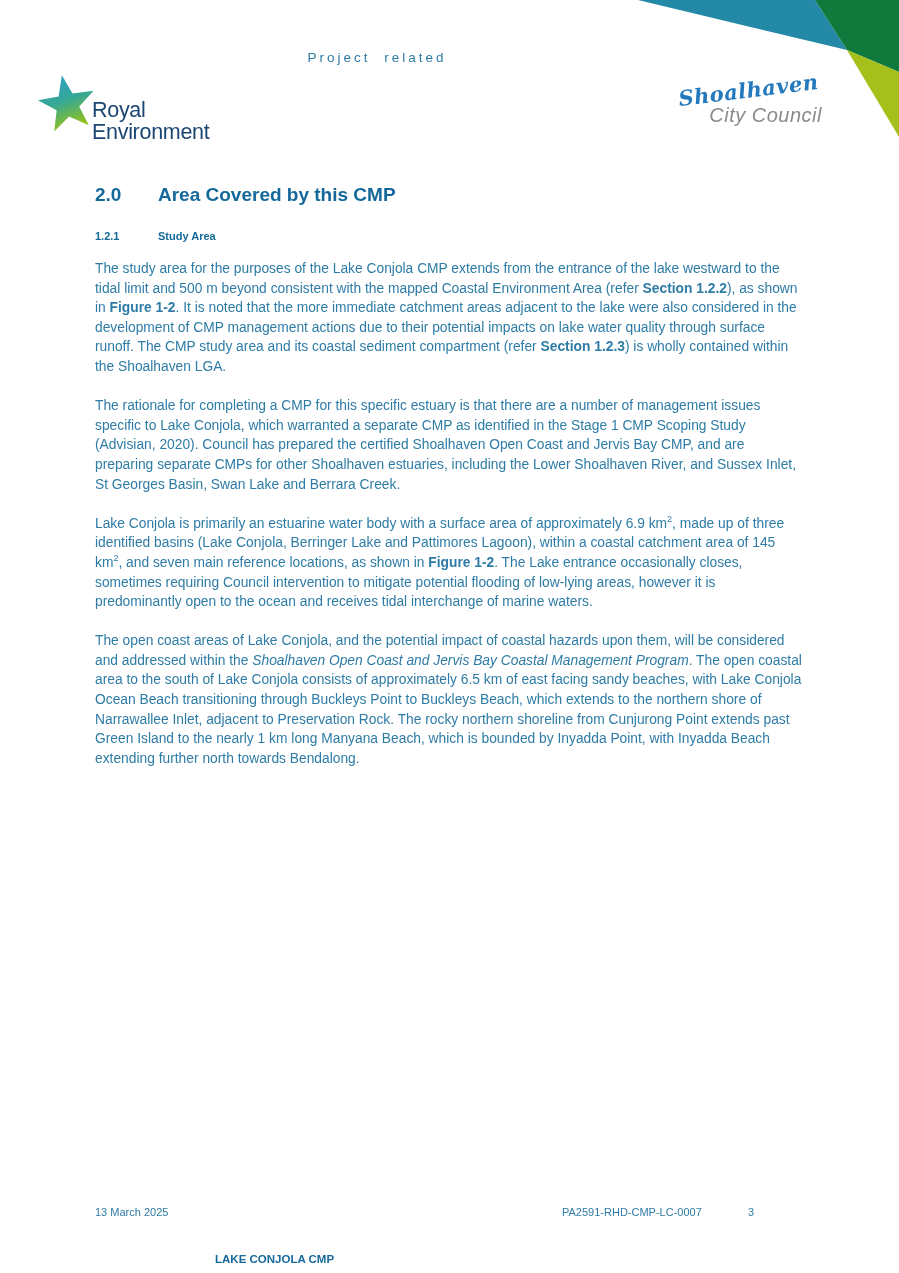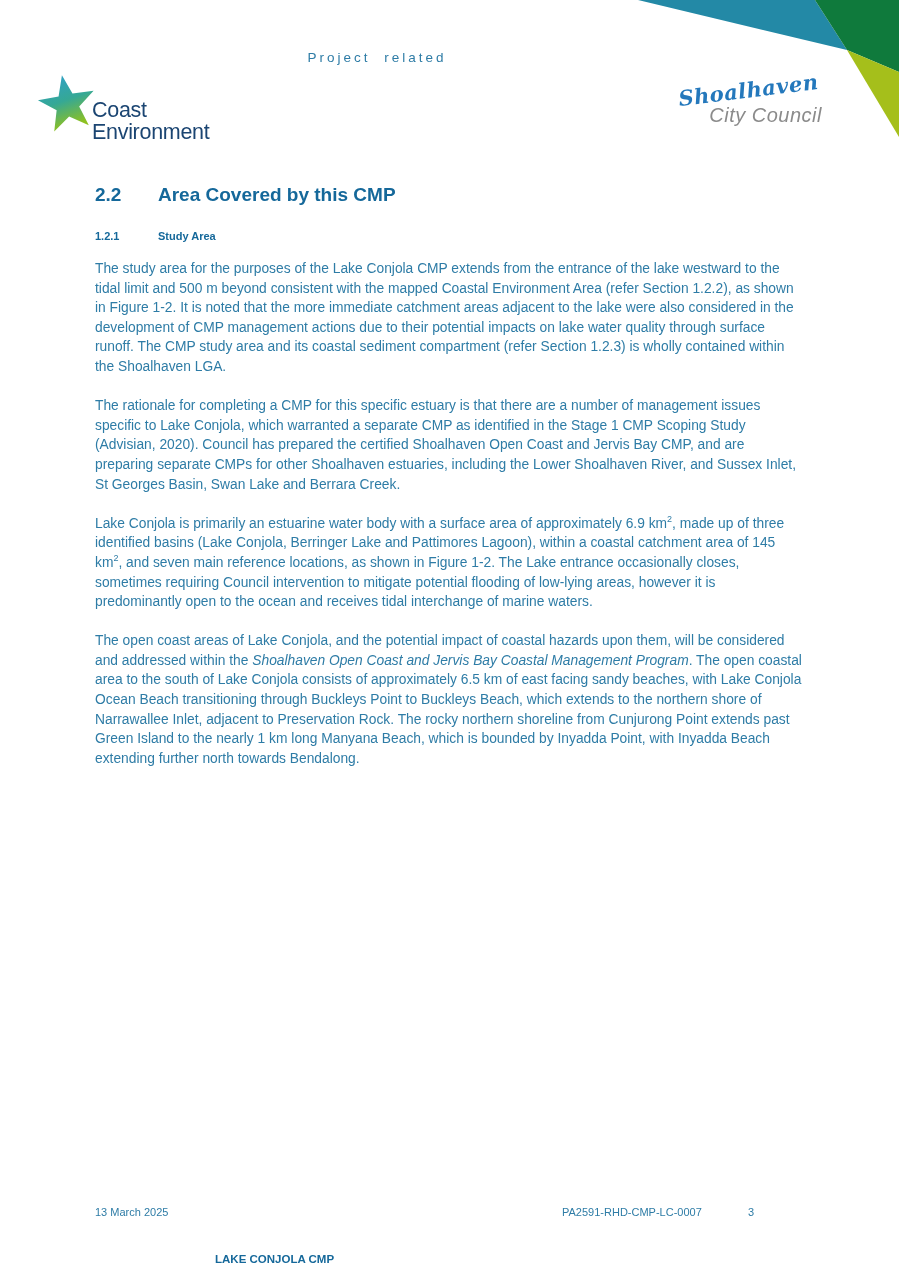--- a/index.html
+++ b/index.html
@@ -51,21 +51,21 @@
   }
   h2.subsection{
     font-size:11px; font-weight:bold; color:var(--heading);
     margin:0 0 13px 0; line-height:19px;
   }
   .sec-num{display:inline-block; width:63px;}
   p.body-para{
     font-size:13.8px; line-height:19.6px; color:var(--body-text);
     margin:0 0 19.6px 0;
   }
-  p.body-para .seg-bold{font-weight:normal;}
+  p.body-para .seg-bold{font-weight:bold;}
   p.body-para .seg-italic{font-style:italic;}
   p.body-para sup{font-size:9px; line-height:0; vertical-align:super;}
 
   .footer-item{position:absolute; font-size:11px; color:var(--body-text); white-space:nowrap;}
   .footer-date{left:95px; top:1206px;}
   .footer-title{left:215px; top:1205px; font-size:11.5px; font-weight:bold; color:var(--heading);margin-top:48px;}
   .footer-ref{left:562px; top:1206px;}
   .footer-page{left:748px; top:1206px;}
 </style>
 </head>
@@ -83,32 +83,32 @@
   <defs>
     <linearGradient id="starGrad" x1="0" y1="0" x2="0.35" y2="1">
       <stop offset="0" style="stop-color:var(--star-top)"></stop>
       <stop offset="0.55" style="stop-color:#35a895"></stop>
       <stop offset="1" style="stop-color:var(--star-bottom)"></stop>
     </linearGradient>
   </defs>
   <polygon fill="url(#starGrad)" points="39,4 61,42 105,36 75,69 95,108 54,90 23,121 28,77 -11,56 32,48"></polygon>
 </svg>
 <div class="rh-text">
-  <div>Coast</div>
+  <div>Royal</div>
   <div>Environment</div>
 </div>
 
 <div class="council-logo">
   <span class="council-name">Shoalhaven</span>
   <div class="council-sub">City Council</div>
 </div>
 
 <div class="content">
   <h1 class="section">
-    <span class="sec-num">2.2</span><span>Area Covered by this CMP</span>
+    <span class="sec-num">2.0</span><span>Area Covered by this CMP</span>
   </h1>
   <h2 class="subsection">
     <span class="sec-num">1.2.1</span><span>Study Area</span>
   </h2>
   <div>
       <p class="body-para"><span>The study area for the purposes of the Lake Conjola CMP extends from the entrance of the lake westward to the tidal limit and 500 m beyond consistent with the mapped Coastal Environment Area (refer </span><span class="seg-bold">Section 1.2.2</span><span>), as shown in </span><span class="seg-bold">Figure 1-2</span><span>. It is noted that the more immediate catchment areas adjacent to the lake were also considered in the development of CMP management actions due to their potential impacts on lake water quality through surface runoff. The CMP study area and its coastal sediment compartment (refer </span><span class="seg-bold">Section 1.2.3</span><span>) is wholly contained within the Shoalhaven LGA.</span></p>
       <p class="body-para"><span>The rationale for completing a CMP for this specific estuary is that there are a number of management issues specific to Lake Conjola, which warranted a separate CMP as identified in the Stage 1 CMP Scoping Study (Advisian, 2020). Council has prepared the certified Shoalhaven Open Coast and Jervis Bay CMP, and are preparing separate CMPs for other Shoalhaven estuaries, including the Lower Shoalhaven River, and Sussex Inlet, St Georges Basin, Swan Lake and Berrara Creek.</span></p>
       <p class="body-para"><span>Lake Conjola is primarily an estuarine water body with a surface area of approximately 6.9 km</span><sup>2</sup><span>, made up of three identified basins (Lake Conjola, Berringer Lake and Pattimores Lagoon), within a coastal catchment area of 145 km</span><sup>2</sup><span>, and seven main reference locations, as shown in </span><span class="seg-bold">Figure 1-2</span><span>. The Lake entrance occasionally closes, sometimes requiring Council intervention to mitigate potential flooding of low-lying areas, however it is predominantly open to the ocean and receives tidal interchange of marine waters.</span></p>
       <p class="body-para"><span>The open coast areas of Lake Conjola, and the potential impact of coastal hazards upon them, will be considered and addressed within the </span><span class="seg-italic">Shoalhaven Open Coast and Jervis Bay Coastal Management Program</span><span>. The open coastal area to the south of Lake Conjola consists of approximately 6.5 km of east facing sandy beaches, with Lake Conjola Ocean Beach transitioning through Buckleys Point to Buckleys Beach, which extends to the northern shore of Narrawallee Inlet, adjacent to Preservation Rock. The rocky northern shoreline from Cunjurong Point extends past Green Island to the nearly 1 km long Manyana Beach, which is bounded by Inyadda Point, with Inyadda Beach extending further north towards Bendalong.</span></p>
     </div>

